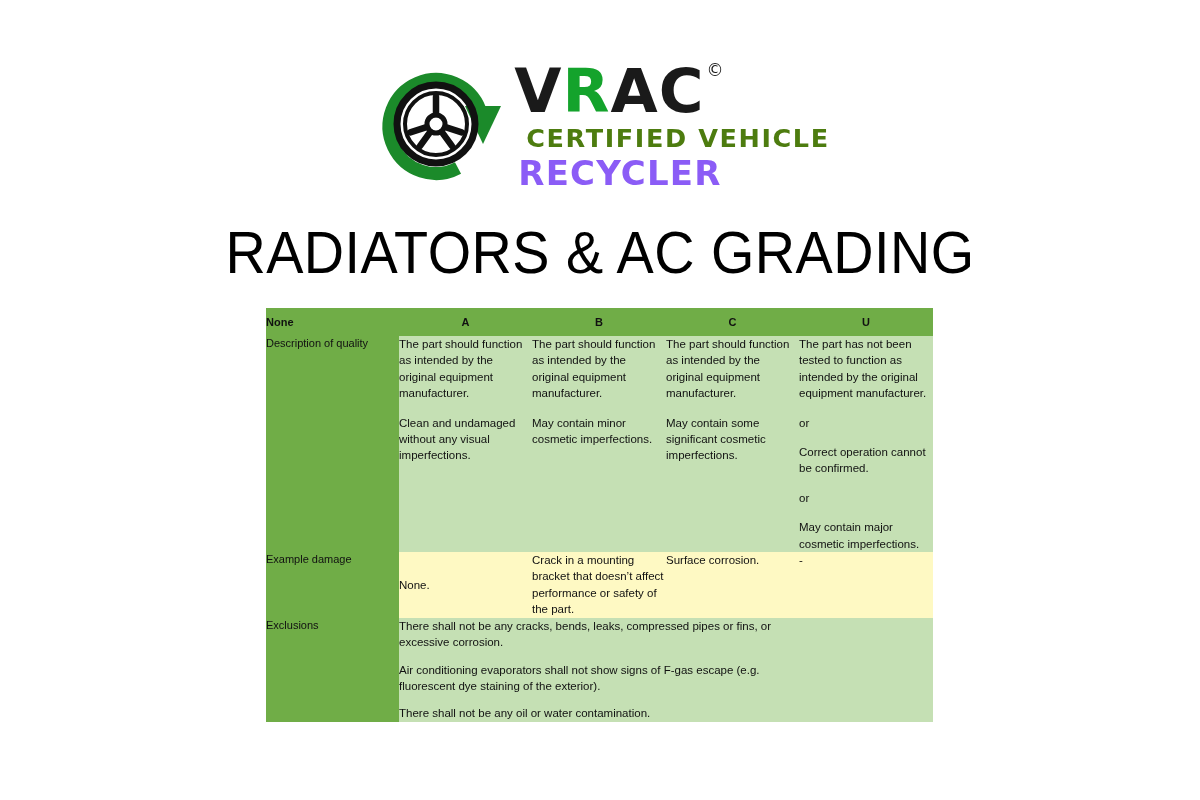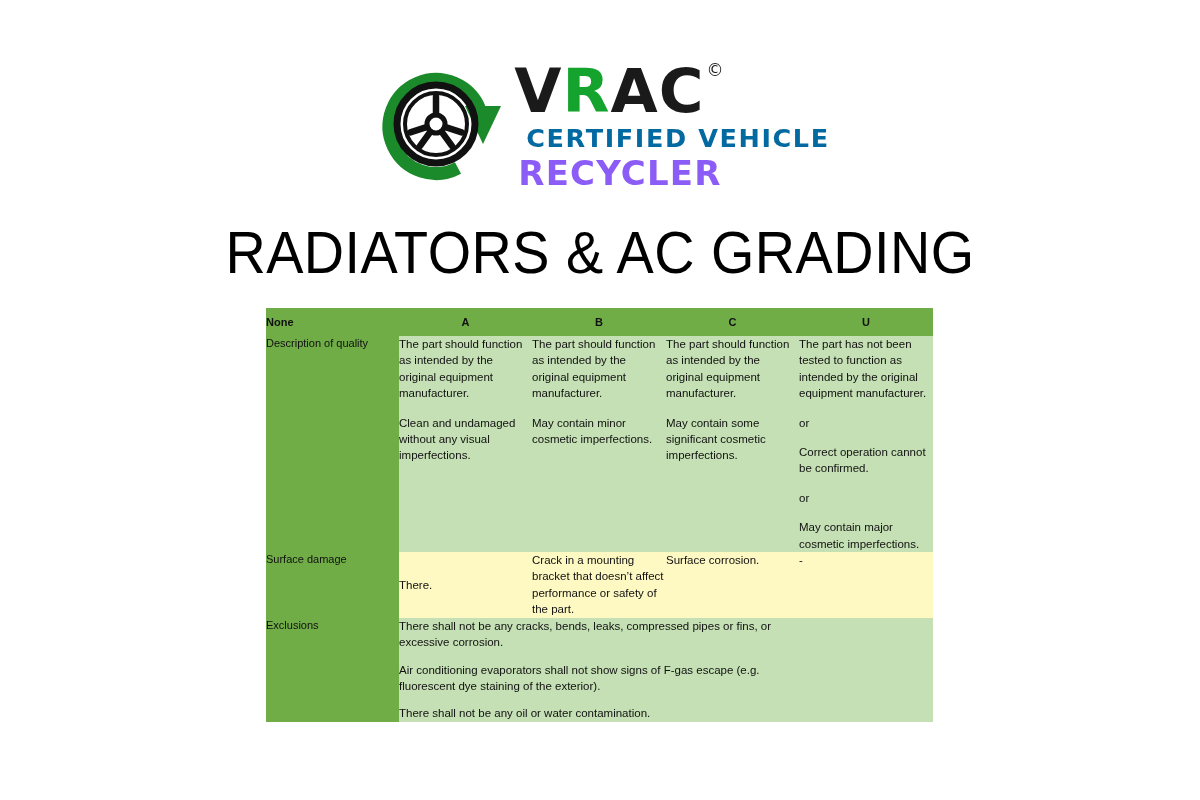--- a/index.html
+++ b/index.html
@@ -58,21 +58,21 @@
     line-height: 1;
     margin-left: 2px;
     margin-top: 2px;
     font-weight: normal;
   }
   .word-certified {
     font-family: "DejaVu Sans", sans-serif;
     font-weight: bold;
     font-size: 25.5px;
     letter-spacing: 1.6px;
-    color: #0369a1;
+    color: #4d7c0f;
     margin-top: 5px;
     margin-left: 12px;
   }
   .word-recycler {
     font-family: "DejaVu Sans", sans-serif;
     font-weight: bold;
     font-size: 34px;
     letter-spacing: 1.2px;
     color: #8b5cf6;
     margin-top: 4px;
@@ -237,23 +237,23 @@
       <td class="datacell shade-a">
         <p>The part has not been tested to function as intended by the original equipment manufacturer.</p>
         <p>or</p>
         <p>Correct operation cannot be confirmed.</p>
         <p>or</p>
         <p>May contain major cosmetic imperfections.</p>
       </td>
     </tr>
 
     <tr>
-      <td class="rowlabel">Surface damage</td>
+      <td class="rowlabel">Example damage</td>
       <td class="datacell shade-b" style="vertical-align:middle">
-        <p>There.</p>
+        <p>None.</p>
       </td>
       <td class="datacell shade-b">
         <p>Crack in a mounting bracket that doesn’t affect performance or safety of the part.</p>
       </td>
       <td class="datacell shade-b">
         <p>Surface corrosion.</p>
       </td>
       <td class="datacell shade-b">
         <p>-</p>
       </td>

